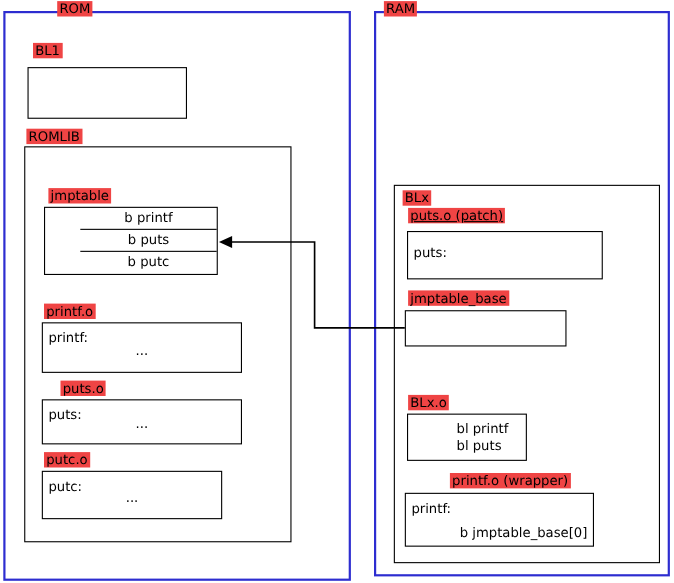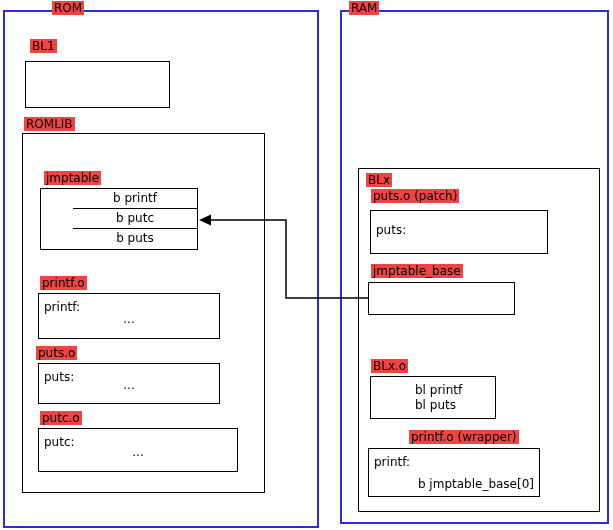--- a/index.html
+++ b/index.html
@@ -35,55 +35,55 @@
 
 <span class="lbl" style="left:30px; top:39px;text-align:right;">BL1</span>
 <div class="box" style="left:25px; top:61px; width:145px; height:47px;"></div>
 
 <span class="lbl" style="left:24px; top:117px;">ROMLIB</span>
 <div class="box" style="left:22px; top:133px; width:243px; height:360px;"></div>
 
 <span class="lbl" style="left:44px; top:171px;">jmptable</span>
 <div class="box" style="left:40px; top:188px; width:158px; height:62px;">
   <div class="jmprow">b printf</div>
+  <div class="jmprow">b puts</div>
   <div class="jmprow">b putc</div>
-  <div class="jmprow">b puts</div>
 </div>
 
 <span class="lbl" style="left:40px; top:276px;">printf.o</span>
 <div class="box" style="left:38px; top:293px; width:182px; height:46px;">
   <span class="sym">printf:</span>
   <span class="dots">...</span>
 </div>
 
-<span class="lbl" style="left:36px; top:346px;">puts.o</span>
+<span class="lbl" style="left:55px; top:346px;">puts.o</span>
 <div class="box" style="left:38px; top:363px; width:182px; height:41px;">
   <span class="sym">puts:</span>
   <span class="dots" style="top:14px;">...</span>
 </div>
 
 <span class="lbl" style="left:40px; top:411px;">putc.o</span>
-<div class="box" style="left:38px; top:428px; width:200px; height:44px;text-align:center;">
+<div class="box" style="left:38px; top:428px; width:164px; height:44px;text-align:center;">
   <span class="sym">putc:</span>
   <span class="dots" style="top:16px;">...</span>
 </div>
 
 <div class="box" style="left:358px; top:168px; width:242px; height:344px;"></div>
 <span class="lbl" style="left:366px; top:173px;">BLx</span>
 
-<span class="lbl" style="left:371px; top:189px;">puts.o (patch)</span>
+<span class="lbl" style="left:371px; top:189px;text-decoration:underline;">puts.o (patch)</span>
 <div class="box" style="left:370px; top:210px; width:178px; height:44px;">
   <span class="sym" style="top:12px;">puts:</span>
 </div>
 
 <span class="lbl" style="left:371px; top:264px;">jmptable_base</span>
 <div class="box" style="left:368px; top:282px; width:147px; height:33px;"></div>
 
 <span class="lbl" style="left:371px; top:359px;">BLx.o</span>
-<div class="box" style="left:370px; top:376px; width:126px; height:43px; padding-top:6px;">
+<div class="box" style="left:370px; top:376px; width:109px; height:43px; padding-top:6px;">
   <div class="codeline">bl printf</div>
   <div class="codeline">bl puts</div>
 </div>
 
 <span class="lbl" style="left:369px; top:430px;margin-left:40px;">printf.o (wrapper)</span>
 <div class="box" style="left:368px; top:448px; width:172px; height:49px;">
   <span class="sym">printf:</span>
   <span class="wrapline">b jmptable_base[0]</span>
 </div>
 

